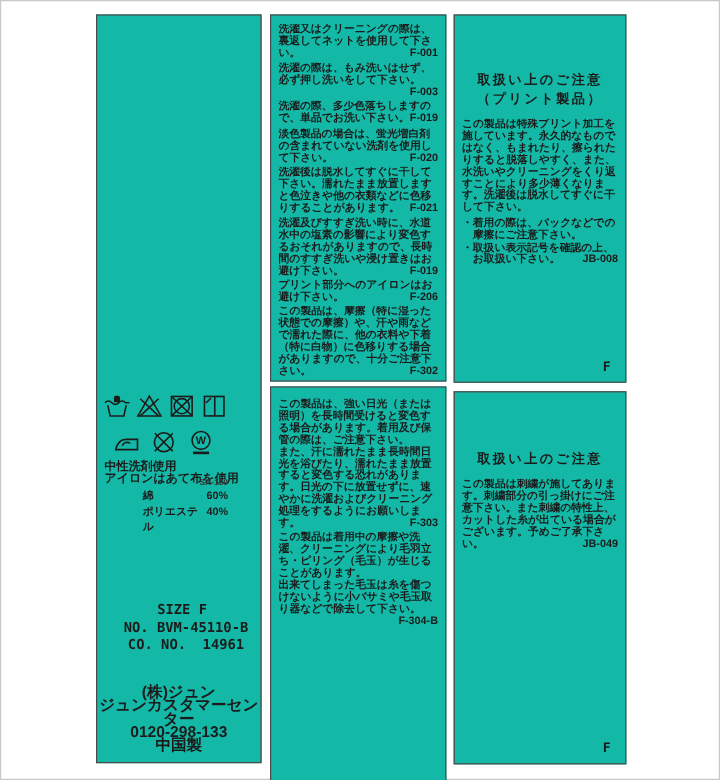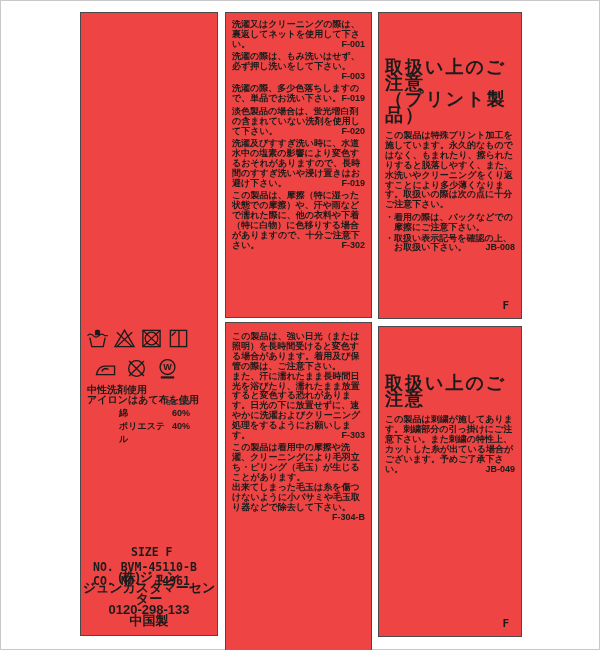--- a/index.html
+++ b/index.html
@@ -1,45 +1,45 @@
 <!DOCTYPE html>
 <html><head>
 <meta charset="utf-8">
 <style>
   html,body{margin:0;padding:0;background:#fff;}
   .canvas{position:relative;width:600px;height:650px;background:#ffffff;
     box-shadow:inset 0 0 0 1px #c9c9c9;overflow:hidden;
     font-family:"Liberation Sans",sans-serif;color:#1b1b1b;}
-  .panel{position:absolute;background:#ef4444;border:1px solid #4a4a4a;box-sizing:border-box;overflow:hidden;}
+  .panel{position:absolute;background:#14b8a6;border:1px solid #4a4a4a;box-sizing:border-box;overflow:hidden;}
   .left-panel{left:80px;top:12px;width:138px;height:624px;}
   .mid-top{left:225px;top:12px;width:147px;height:306px;padding:7px 6px;}
   .mid-bottom{left:225px;top:322px;width:147px;height:330px;padding:9px 6px;}
   .right-top{left:378px;top:12px;width:144px;height:307px;padding:46px 6px 8px;}
   .right-bottom{left:378px;top:326px;width:144px;height:311px;padding:48px 6px 8px;}
 
   .para{margin-bottom:2.5px;overflow:hidden;font-size:9px;line-height:9.9px;font-weight:700;letter-spacing:0;}
   .ptxt{white-space:pre-wrap;}
   .pcode{float:right;white-space:pre;}
-  .panel-title{text-align:left;font-size:18px;font-weight:700;letter-spacing:2px;line-height:16px;margin-bottom:8px;}
+  .panel-title{text-align:center;font-size:11px;font-weight:700;letter-spacing:2px;line-height:16px;margin-bottom:8px;}
   .bullets .para{padding-left:9px;text-indent:-9px;margin-bottom:1px;}
   .panel-foot{position:absolute;right:12px;bottom:6px;font-family:"DejaVu Sans Mono",monospace;font-weight:700;font-size:11px;}
 
   
   .icons-row{position:absolute;display:flex;}
   .row1{top:315px;left:5px;gap:4px;}
   .row2{top:345px;left:13px;gap:8px;}
   .cicon{width:23px;height:21px;display:block;}
   .st{fill:none;stroke:#1b1b1b;stroke-width:1.4;}
   .notes{position:absolute;top:372px;left:6px;font-size:10px;line-height:9.5px;font-weight:700;}
   .sh-code{position:absolute;top:386px;left:0;right:27px;text-align:right;font-size:7px;font-weight:700;color:#333;}
   .comp{position:absolute;top:394px;left:0;right:0;}
   .comp-row{display:flex;justify-content:space-between;padding:0 27px 0 38px;font-size:9px;line-height:13px;font-weight:700;}
   .size-block{position:absolute;top:488px;left:0;right:0;font-family:"DejaVu Sans Mono",monospace;font-weight:700;font-size:11.5px;line-height:14.5px;}
-  .size-line{padding-left:50px;margin-top:44px;}
-  .num-line{padding-left:12px;white-space:pre;}
+  .size-line{padding-left:50px;}
+  .num-line{padding-left:12px;white-space:pre;text-align:center;}
   .company{position:absolute;top:558px;left:0;right:0;text-align:center;font-size:13px;line-height:11px;font-weight:700;}
 </style>
 </head>
 <body>
 
 <div class="canvas">
 
   <div class="panel left-panel">
     <div class="icons-row row1">
       <svg class="cicon" viewBox="0 0 24 22">
@@ -113,41 +113,43 @@
       </div>
   </div>
 
   <div class="panel mid-top">
     <div>
 
     <div class="para"><span class="ptxt">洗濯又はクリーニングの際は、裏返してネットを使用して下さい。</span><span class="pcode">F-001</span></div>
         <div class="para"><span class="ptxt">洗濯の際は、もみ洗いはせず、必ず押し洗いをして下さい。</span><span class="pcode">F-003</span></div>
         <div class="para"><span class="ptxt">洗濯の際、多少色落ちしますので、単品でお洗い下さい。</span><span class="pcode">F-019</span></div>
         <div class="para"><span class="ptxt">淡色製品の場合は、蛍光増白剤の含まれていない洗剤を使用して下さい。</span><span class="pcode">F-020</span></div>
+        <div class="para"><span class="ptxt">洗濯後は脱水してすぐに干して下さい。濡れたまま放置しますと色泣きや他の衣類などに色移りすることがあります。</span><span class="pcode">F-021</span></div>
         <div class="para"><span class="ptxt">洗濯及びすすぎ洗い時に、水道水中の塩素の影響により変色するおそれがありますので、長時間のすすぎ洗いや浸け置きはお避け下さい。</span><span class="pcode">F-019</span></div>
+        <div class="para"><span class="ptxt">プリント部分へのアイロンはお避け下さい。</span><span class="pcode">F-206</span></div>
         <div class="para"><span class="ptxt">この製品は、摩擦（特に湿った状態での摩擦）や、汗や雨などで濡れた際に、他の衣料や下着（特に白物）に色移りする場合がありますので、十分ご注意下さい。</span><span class="pcode">F-302</span></div>
       </div>
   </div>
 
   <div class="panel mid-bottom">
     <div>
 
     <div class="para"><span class="ptxt">この製品は、強い日光（または照明）を長時間受けると変色する場合があります。着用及び保管の際は、ご注意下さい。
 また、汗に濡れたまま長時間日光を浴びたり、濡れたまま放置すると変色する恐れがあります。日光の下に放置せずに、速やかに洗濯およびクリーニング処理をするようにお願いします。</span><span class="pcode">F-303</span></div>
         <div class="para"><span class="ptxt">この製品は着用中の摩擦や洗濯、クリーニングにより毛羽立ち・ピリング（毛玉）が生じることがあります。
 出来てしまった毛玉は糸を傷つけないように小バサミや毛玉取り器などで除去して下さい。</span><span class="pcode">F-304-B</span></div>
       </div>
   </div>
 
   <div class="panel right-top">
     <div class="panel-title">
       <div>取扱い上のご注意</div>
       <div>（プリント製品）</div>
     </div>
-    <div class="para"><span class="ptxt">この製品は特殊プリント加工を施しています。永久的なものではなく、もまれたり、擦られたりすると脱落しやすく、また、水洗いやクリーニングをくり返すことにより多少薄くなります。取扱いの際は次の点に十分ご注意下さい。</span></div>
+    <div class="para"><span class="ptxt">この製品は特殊プリント加工を施しています。永久的なものではなく、もまれたり、擦られたりすると脱落しやすく、また、水洗いやクリーニングをくり返すことにより多少薄くなります。洗濯後は脱水してすぐに干して下さい。</span></div>
     <div class="bullets">
 
     <div class="para"><span class="ptxt">・着用の際は、バックなどでの摩擦にご注意下さい。</span><span class="pcode"></span></div>
         <div class="para"><span class="ptxt">・取扱い表示記号を確認の上、お取扱い下さい。</span><span class="pcode">JB-008</span></div>
       </div>
     <div class="panel-foot">F</div>
   </div>
 
   <div class="panel right-bottom">
     <div class="panel-title">取扱い上のご注意</div>

